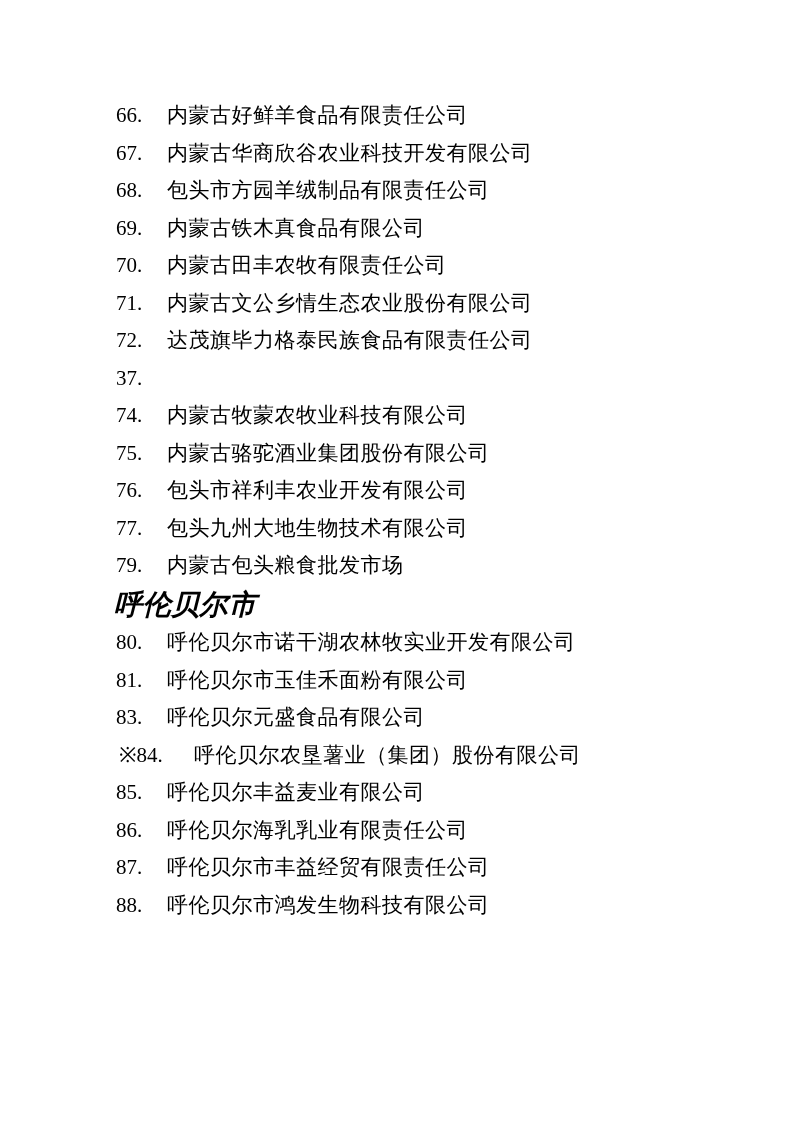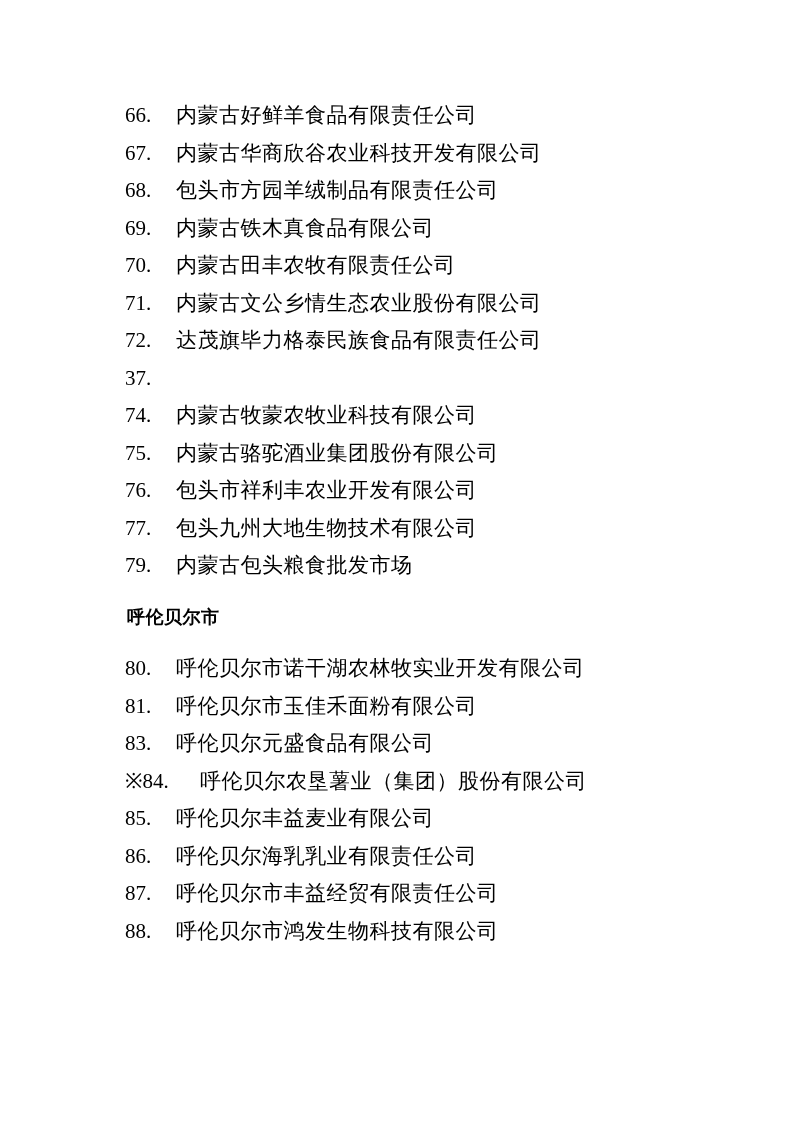--- a/index.html
+++ b/index.html
@@ -22,52 +22,53 @@
   .content {
     padding-top: 97px;
     padding-left: 113px;
     padding-right: 60px;
   }
 
   .row {
     display: flex;
     height: 37.5px;
     line-height: 37.5px;
-    margin-left: 12px;
+    margin-left: 3px;
     font-size: 21px;
     white-space: nowrap;
   }
 
   .row .num {
     flex: none;
     width: 51px;
     font-family: "Liberation Serif", serif;
   }
 
   .row .name {
     letter-spacing: 0.5px;
     font-family: Liberation Serif, serif;
   }
 
   
   .row.marked {
-    margin-left: 12px;
+    margin-left: 6px;
   }
   .row.marked .num {
     width: 75px;
   }
 
   .section-heading {
-    margin: 14px;
+    margin: 1px;
     height: 37.5px;
     line-height: 37.5px;
     font-family: "Liberation Sans", sans-serif;
     font-weight: bold;
-    font-size: 18px;
+    font-size: 28px;
     letter-spacing: 0.5px;
+    font-style: italic;
   }
 </style>
 </head>
 <body>
 
 <div class="page">
   <div class="content">
 
     <div class="row">
       <span class="num">66.</span>

